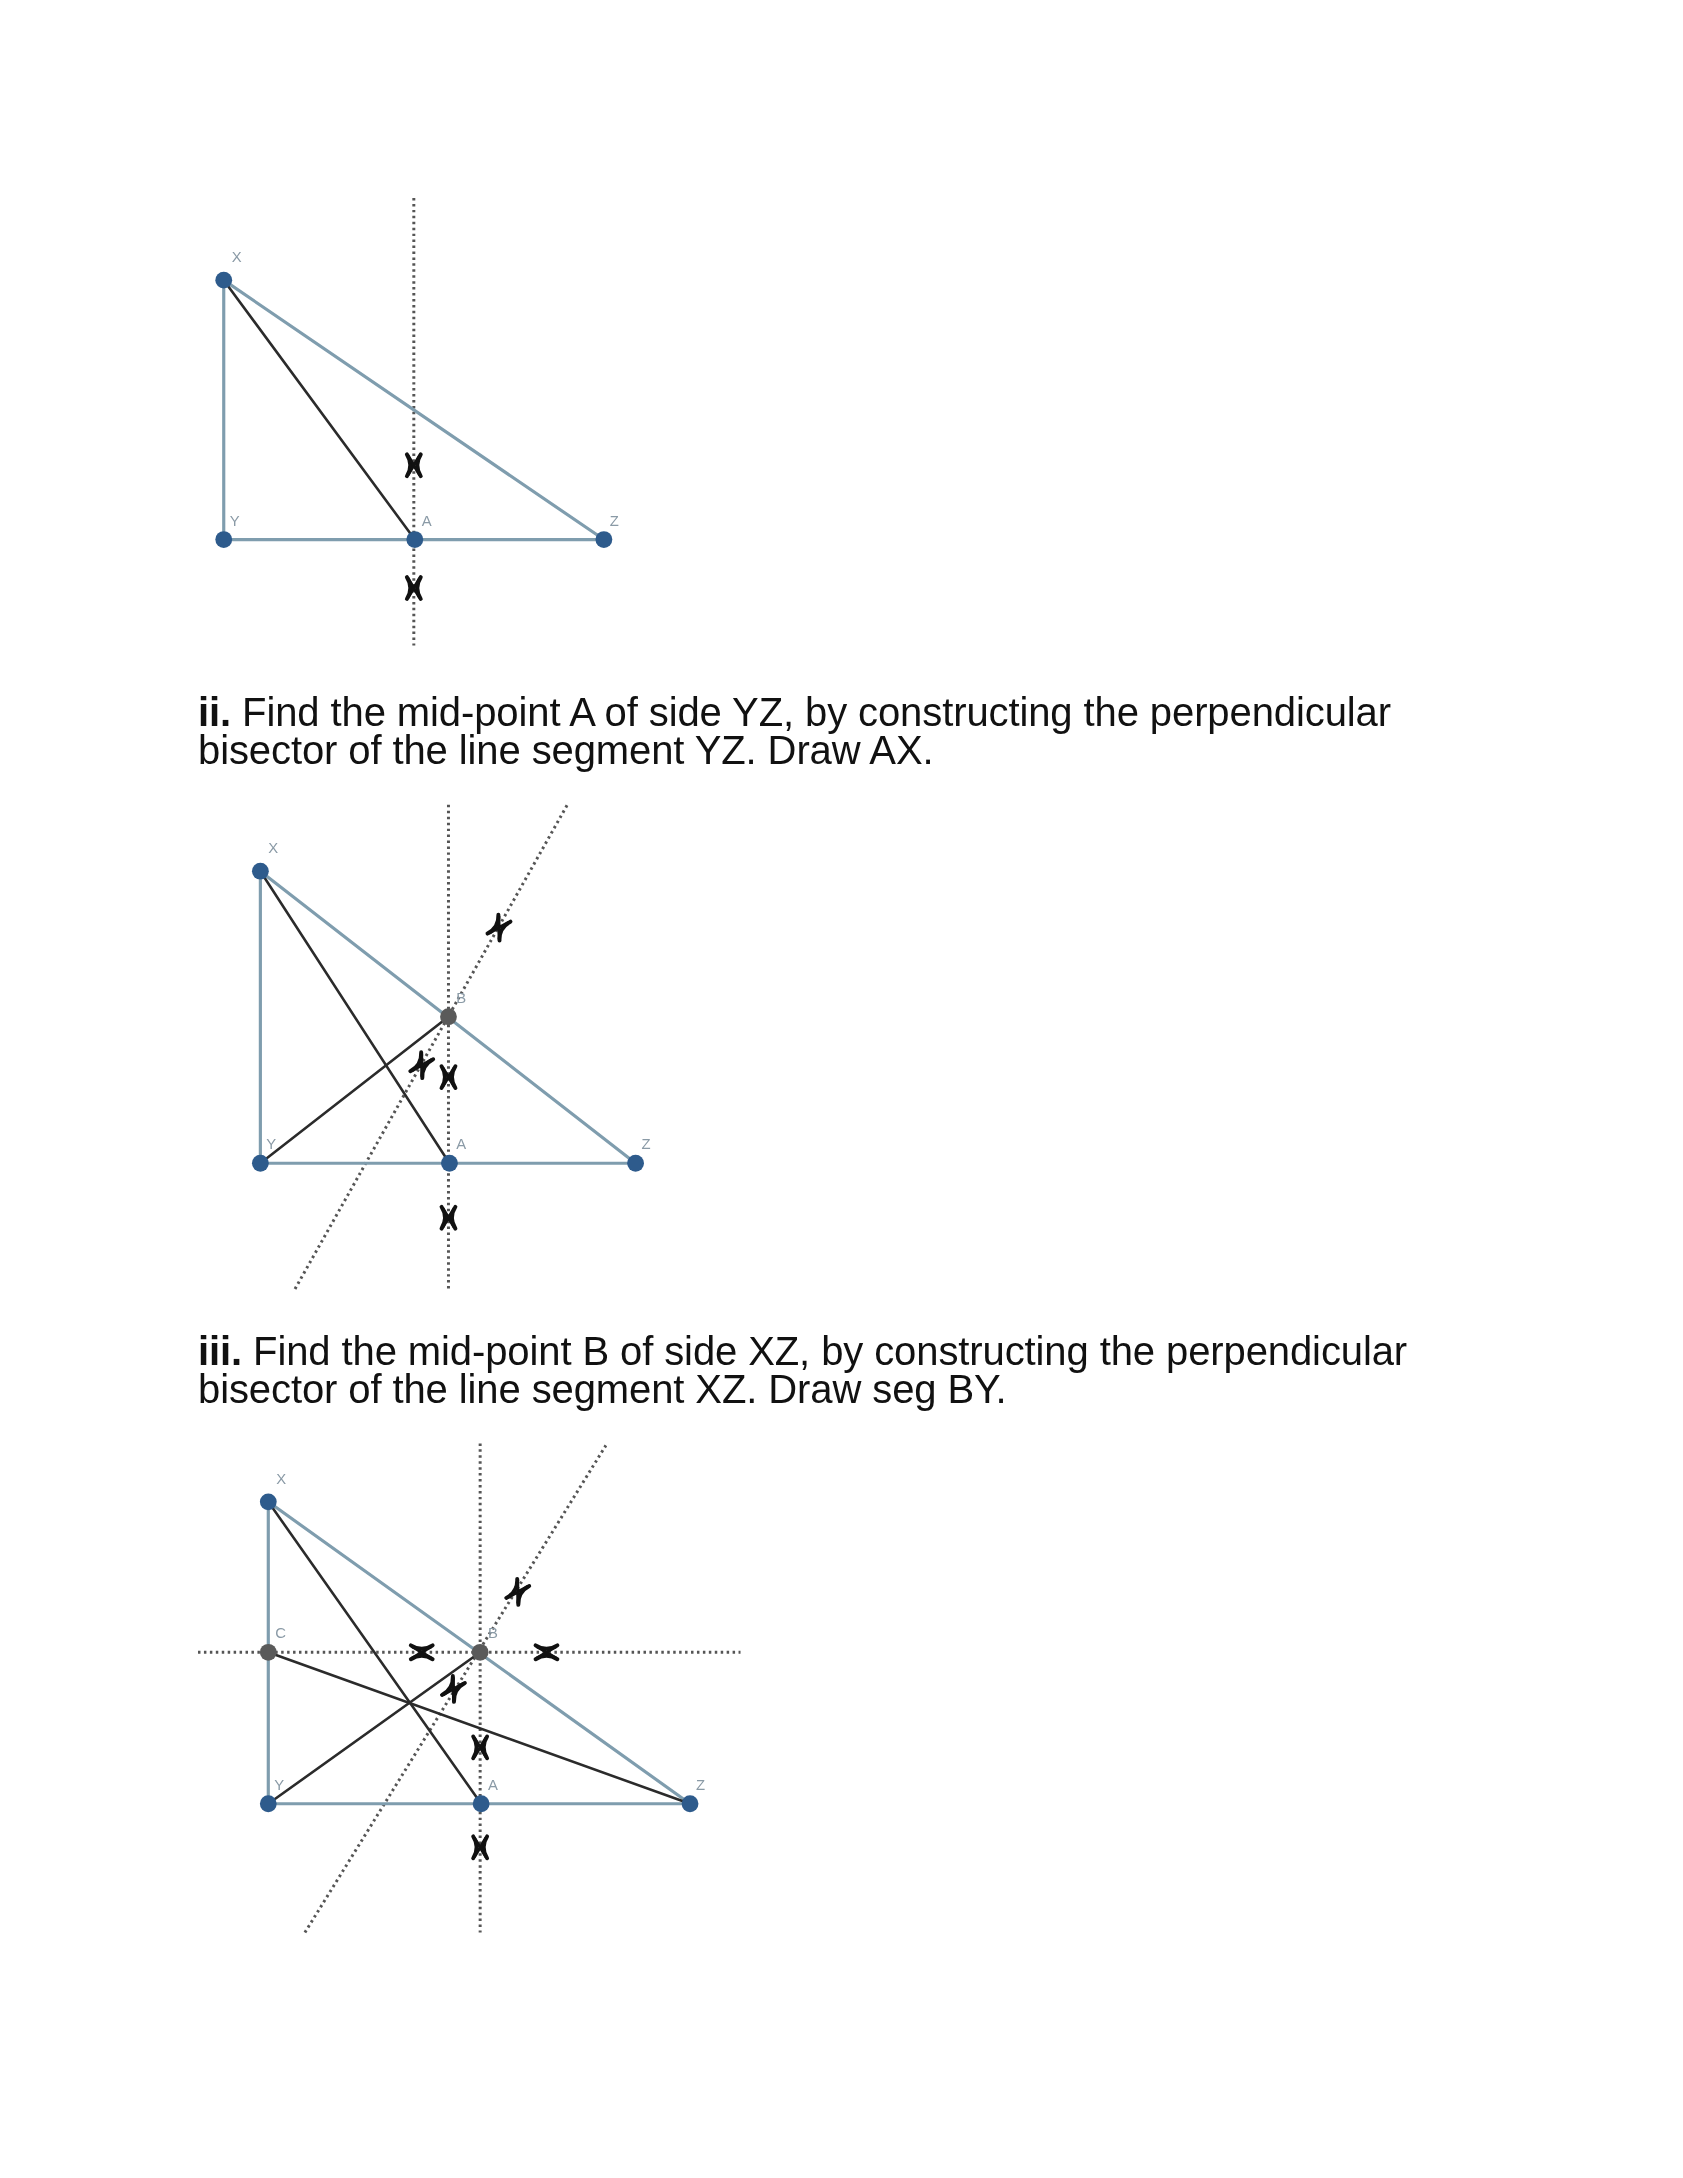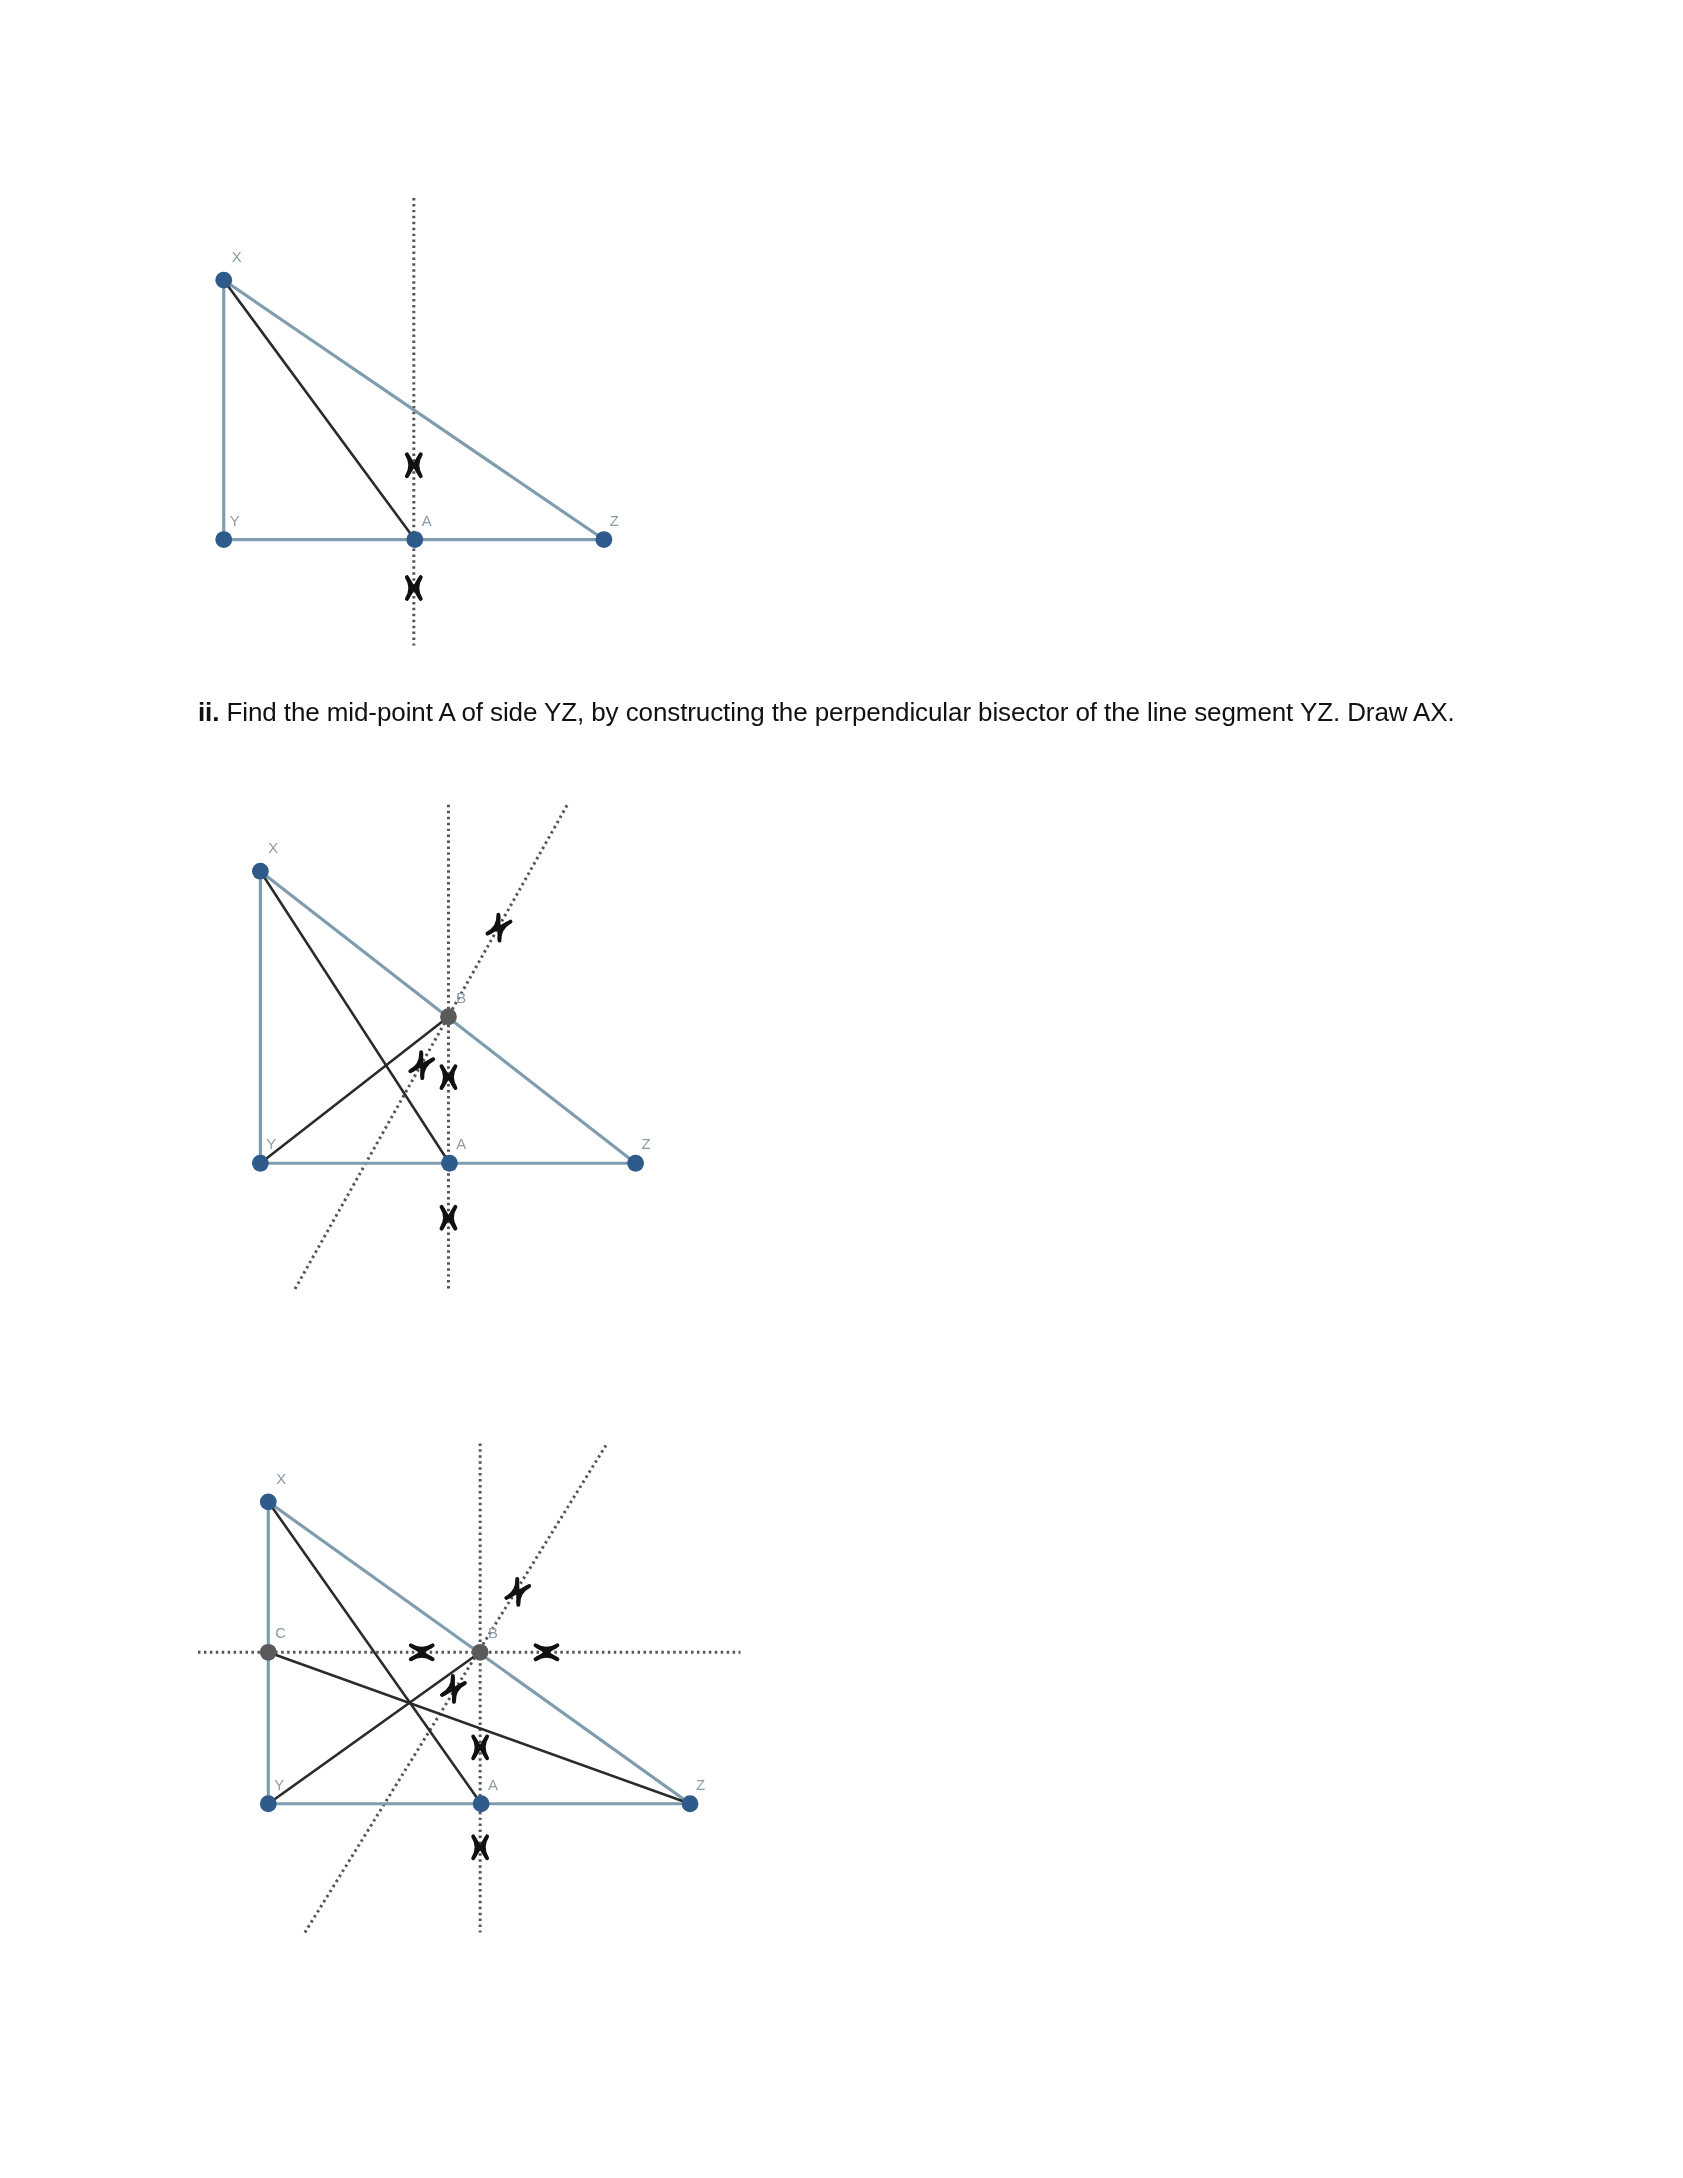--- a/index.html
+++ b/index.html
@@ -1,20 +1,20 @@
 <!DOCTYPE html>
 <html><head>
 <meta charset="utf-8">
 <style>
   html, body { margin: 0; padding: 0; background: #ffffff; }
   body { width: 1683px; height: 2178px; position: relative; overflow: hidden;
          font-family: "Liberation Sans", sans-serif; color: #000; }
   .figure { position: absolute; left: 0; top: 0; width: 1683px; height: 2178px; }
   .figure svg { position: absolute; left: 0; top: 0; }
-  .instruction { position: absolute; left: 198px; width: 1307px; font-size: 26px;
+  .instruction { position: absolute; left: 198px; width: 1307px; font-size: 40px;
                  line-height: 38px; color: #111; letter-spacing: -0.1px; }
   .instruction .num { font-weight: bold; }
 </style>
 </head>
 <body>
 
 <div class="figure">
   <svg id="drawing" width="1683" height="2178" viewBox="0 0 1700 2200">
       <g>
         <line x1="418" y1="200" x2="418" y2="652" stroke="#555555" stroke-width="3" stroke-dasharray="2.5 3.5"></line>
@@ -132,14 +132,17 @@
         <text x="493" y="1808" fill="#8a9aa6" font-family="&quot;Liberation Sans&quot;, sans-serif" font-size="15">A</text>
         <circle cx="485" cy="1669" r="8.5" fill="#5a5a5a"></circle>
         <text x="493" y="1655" fill="#8a9aa6" font-family="&quot;Liberation Sans&quot;, sans-serif" font-size="15">B</text>
       </g>
     </svg>
 
   <div class="instruction" style="top:693px;">
     <span class="num">ii.</span><span> Find the mid-point A of side YZ, by constructing the perpendicular bisector of the line segment YZ. Draw AX.</span>
   </div>
 
+  <div class="instruction" style="top:1332px;">
+    <span class="num">iii.</span><span> Find the mid-point B of side XZ, by constructing the perpendicular bisector of the line segment XZ. Draw seg BY.</span>
+  </div>
 </div>
 
 
 </body></html>

